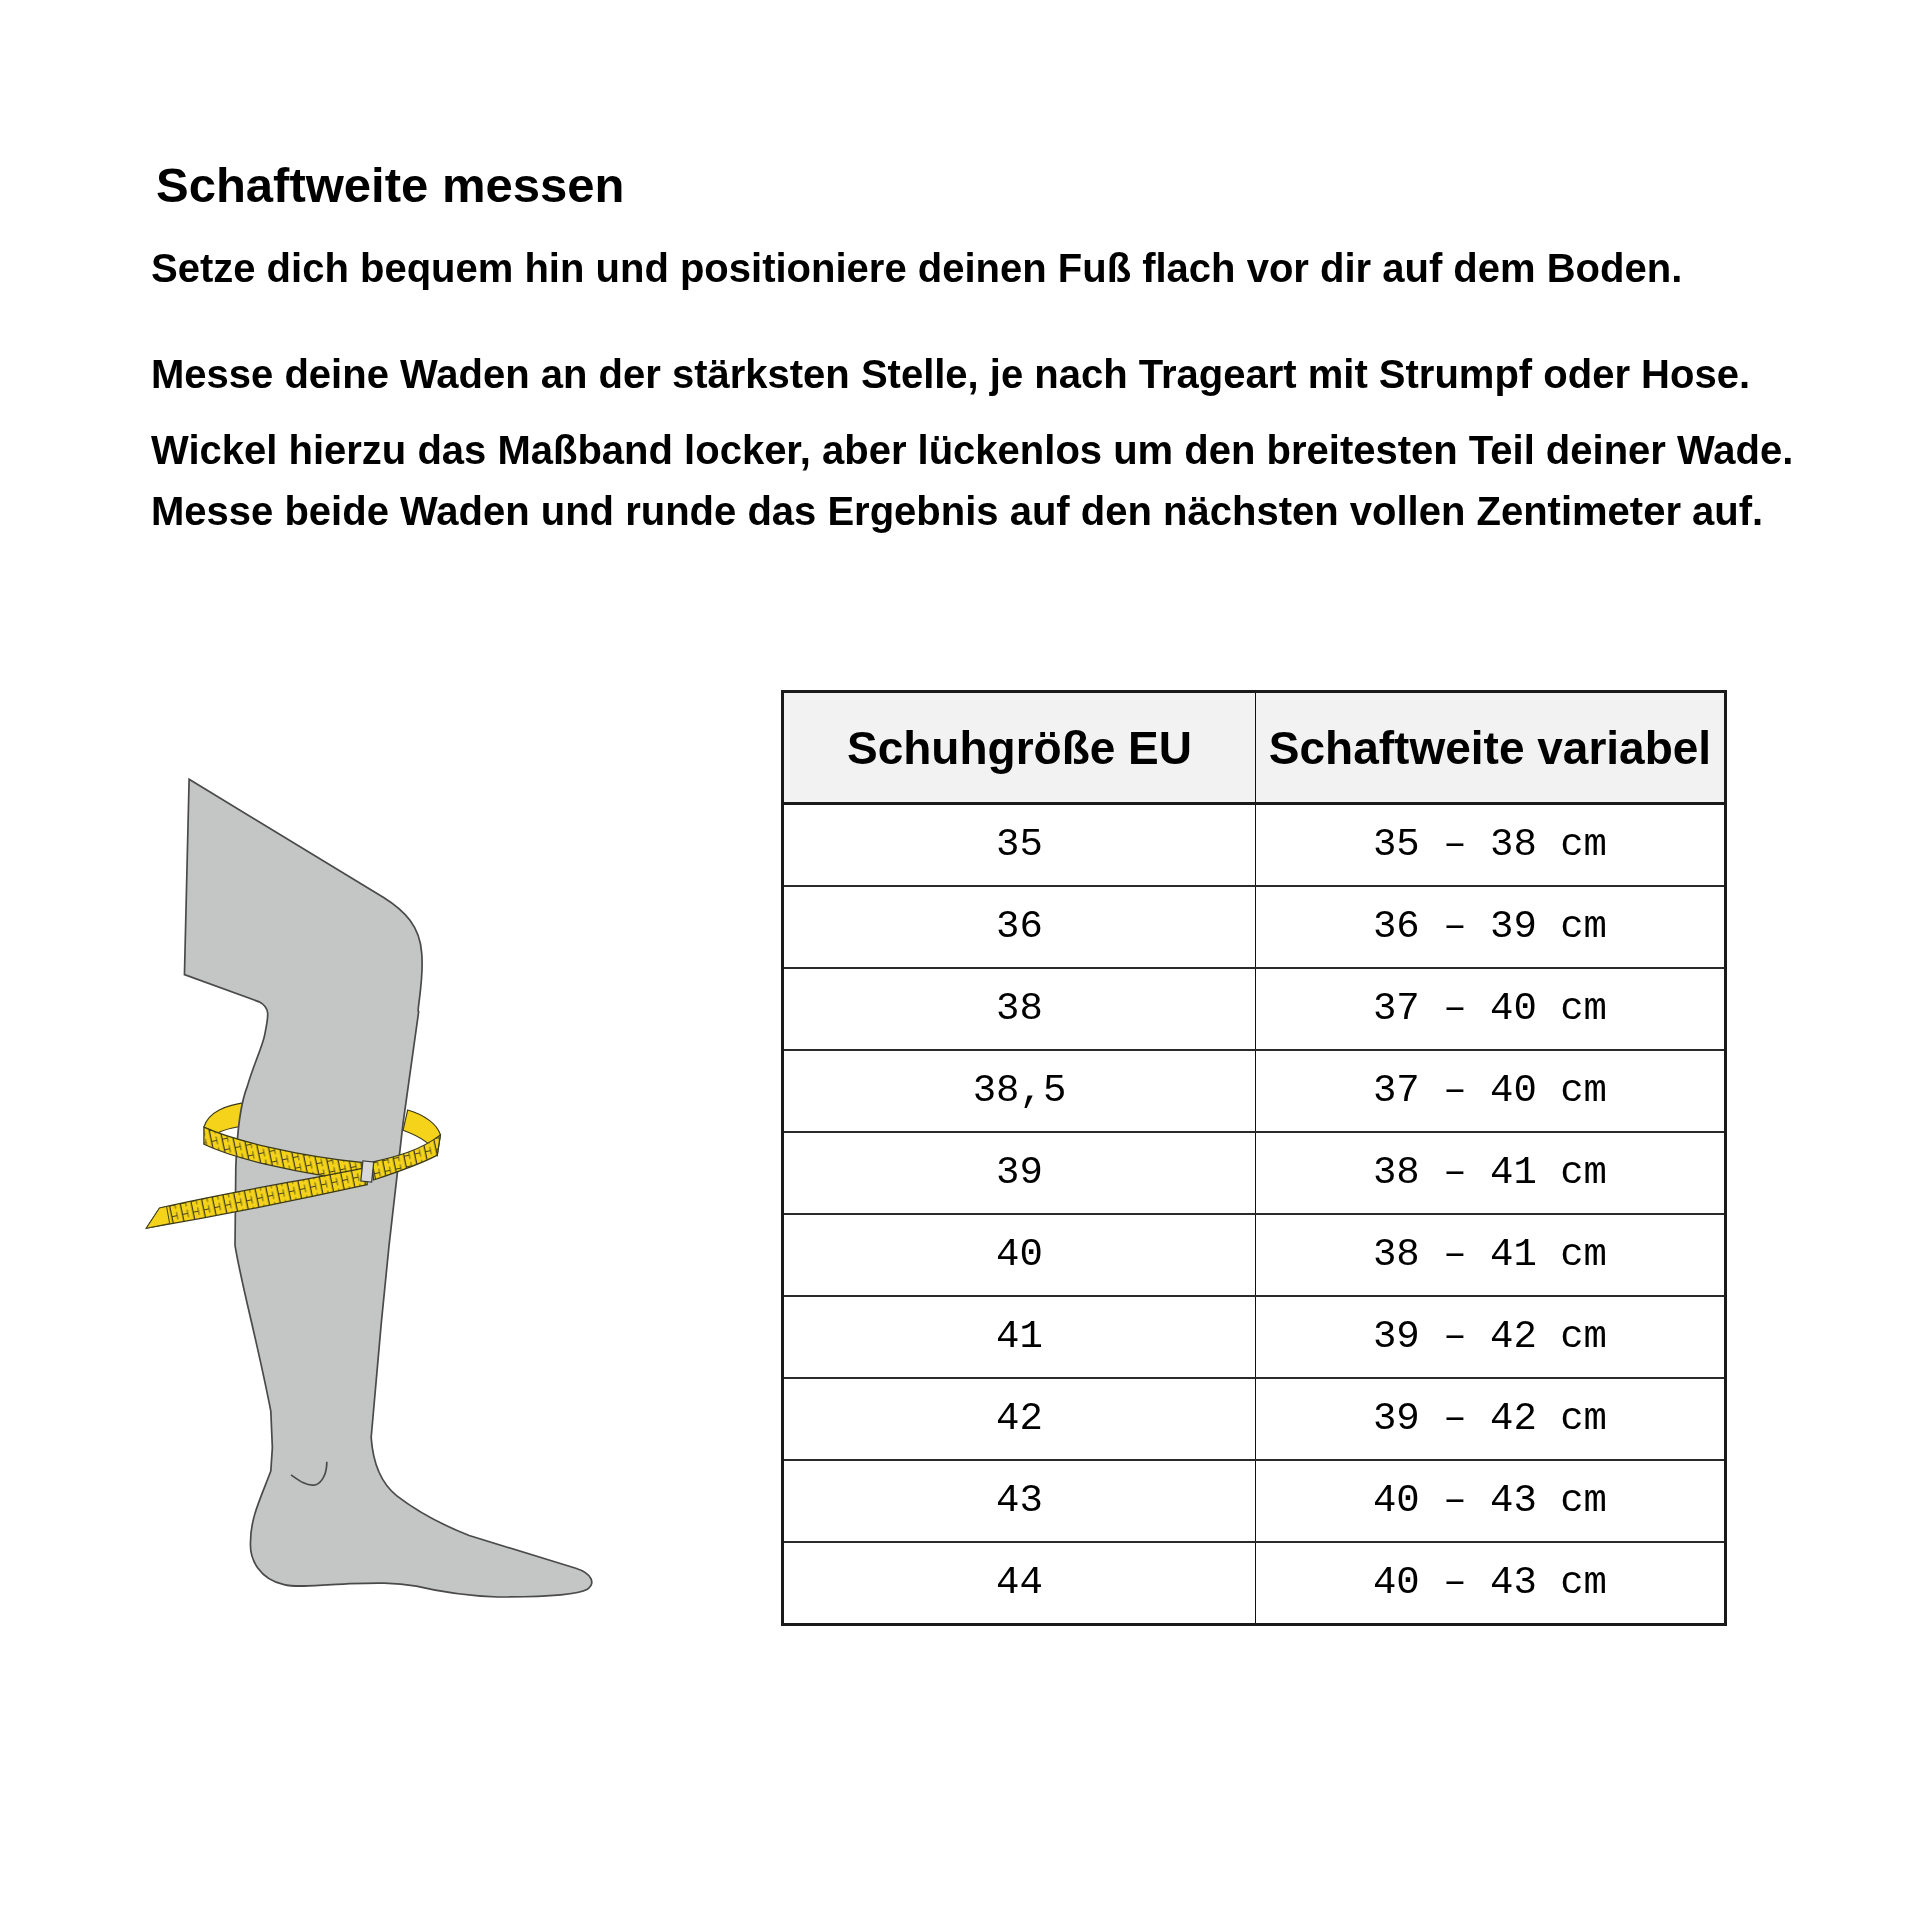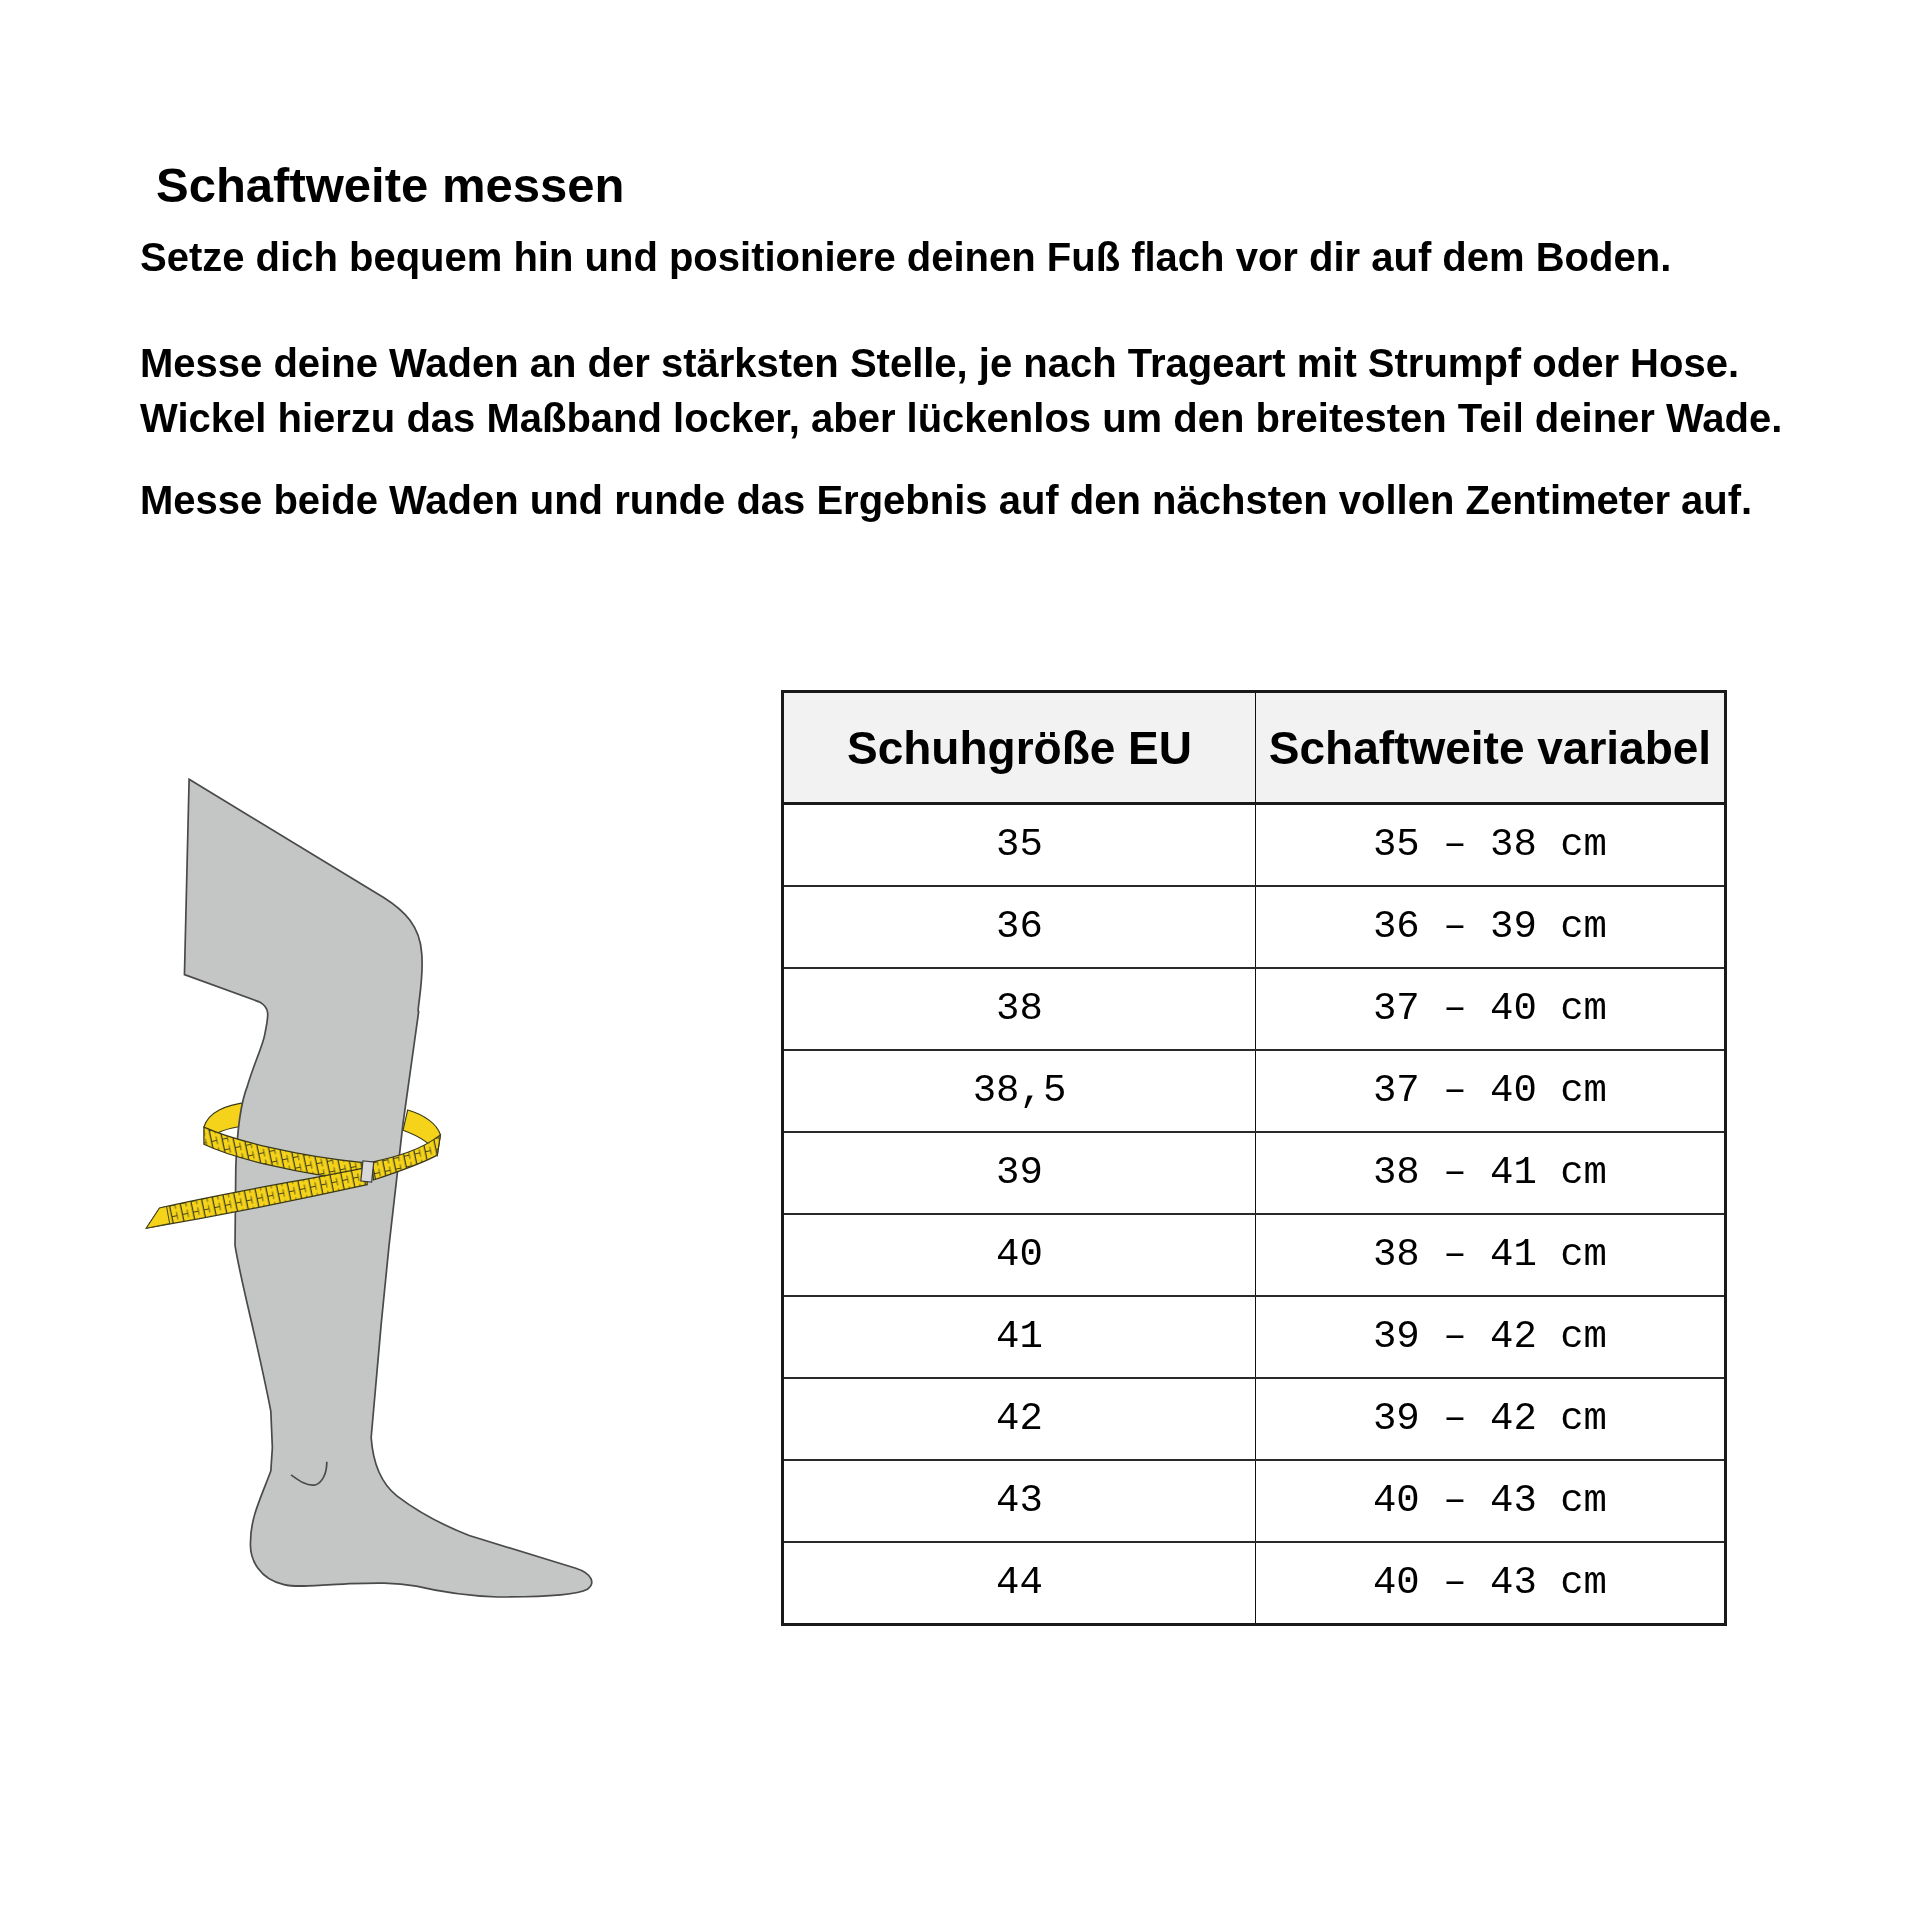--- a/index.html
+++ b/index.html
@@ -6,26 +6,26 @@
   body {
     width: 1929px; height: 1912px; position: relative; overflow: hidden;
     font-family: "Liberation Sans", "DejaVu Sans", sans-serif; color: #000;
   }
   .title {
     position: absolute; left: 140px; top: 141px;
     font-size: 49px; font-weight: bold; line-height: 56px; margin: 16px;
     white-space: nowrap;
   }
   .para {
-    position: absolute; left: 140px; margin: 0;
+    position: absolute; left: 140px; margin: 11px;
     font-size: 40px; font-weight: bold; line-height: 47px; white-space: nowrap;
   }
   .p1 { top: 234px; }
   .p2 { top: 340px; text-align: center; }
-  .p3 { top: 395px; text-align: center; }
+  .p3 { top: 416px; text-align: center; }
   .p4 { top: 477px; }
 
   .illustration {
     position: absolute; left: 132px; top: 763px; width: 483px; height: 848px;
   }
 
   table.size-table {
     position: absolute; left: 781px; top: 690px;
     width: 946px; border-collapse: collapse;
     border: 3.1px solid #1a1a1a;

